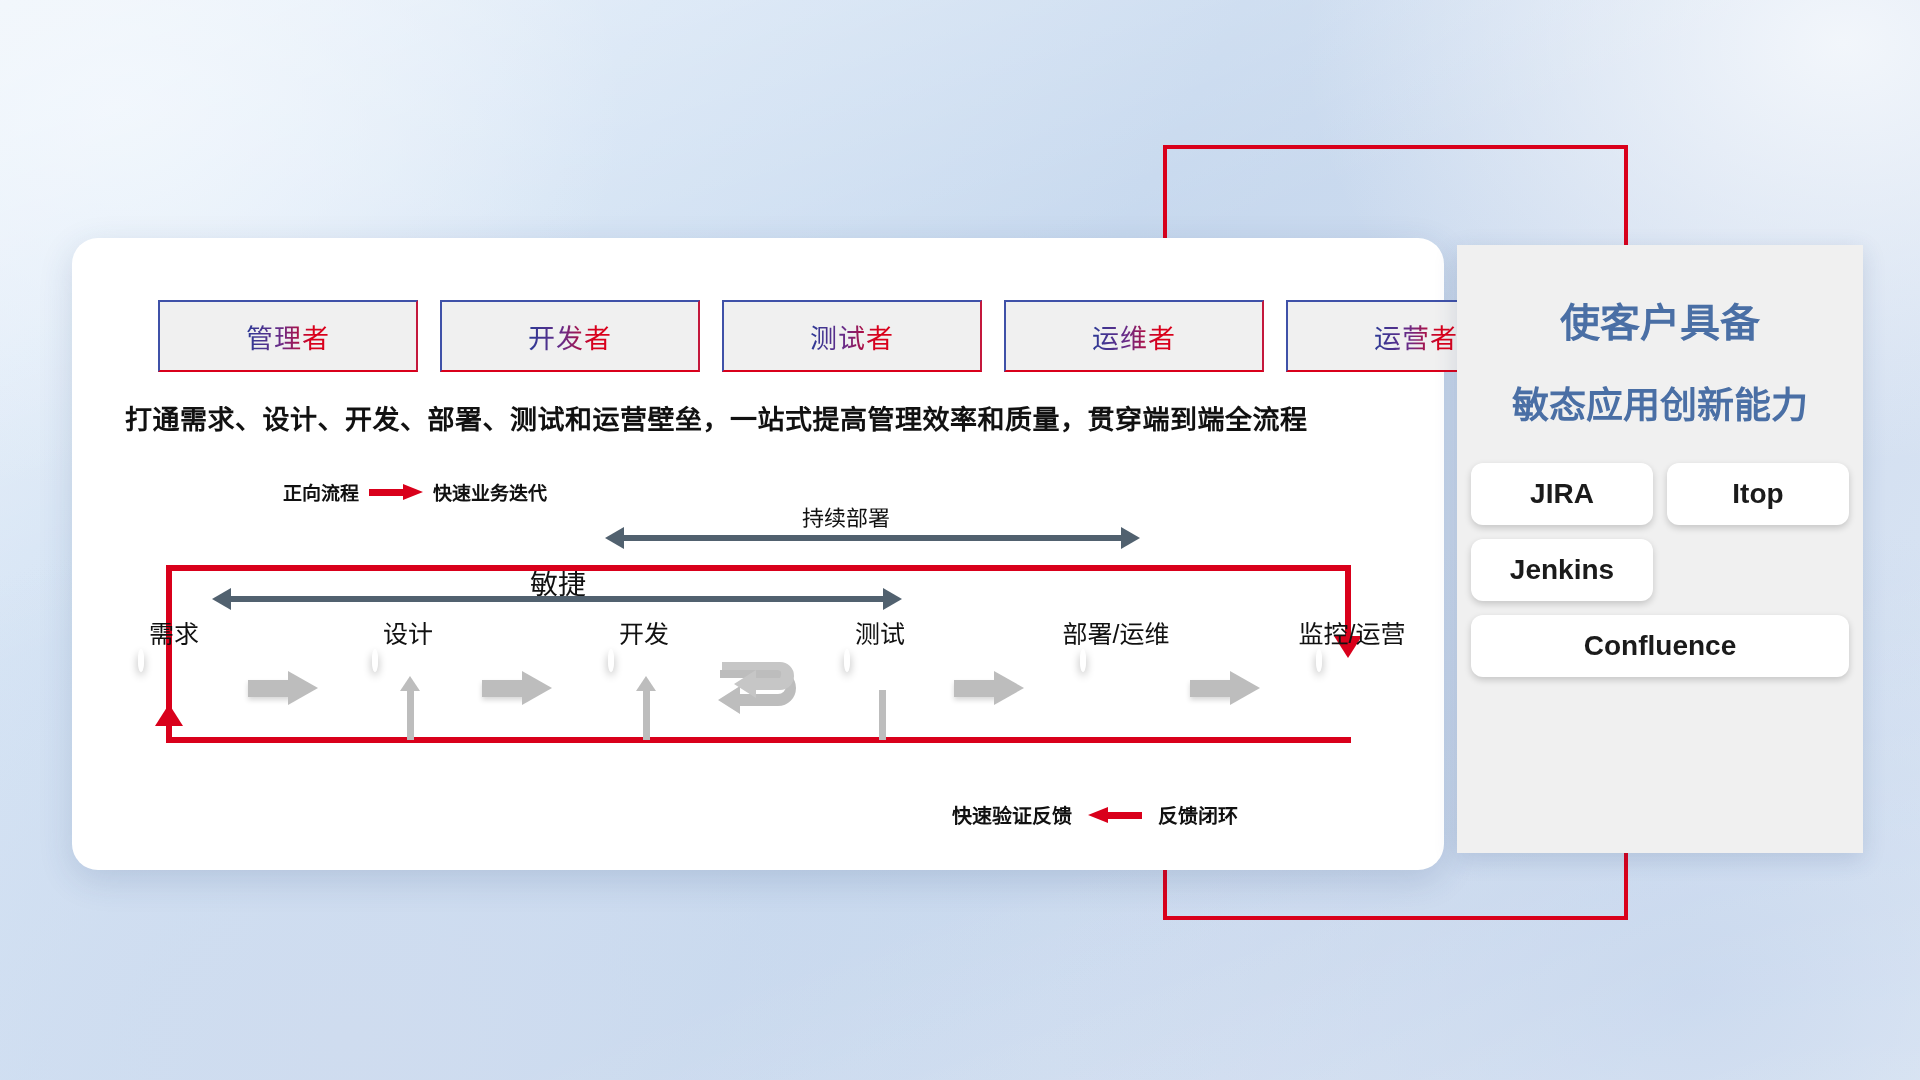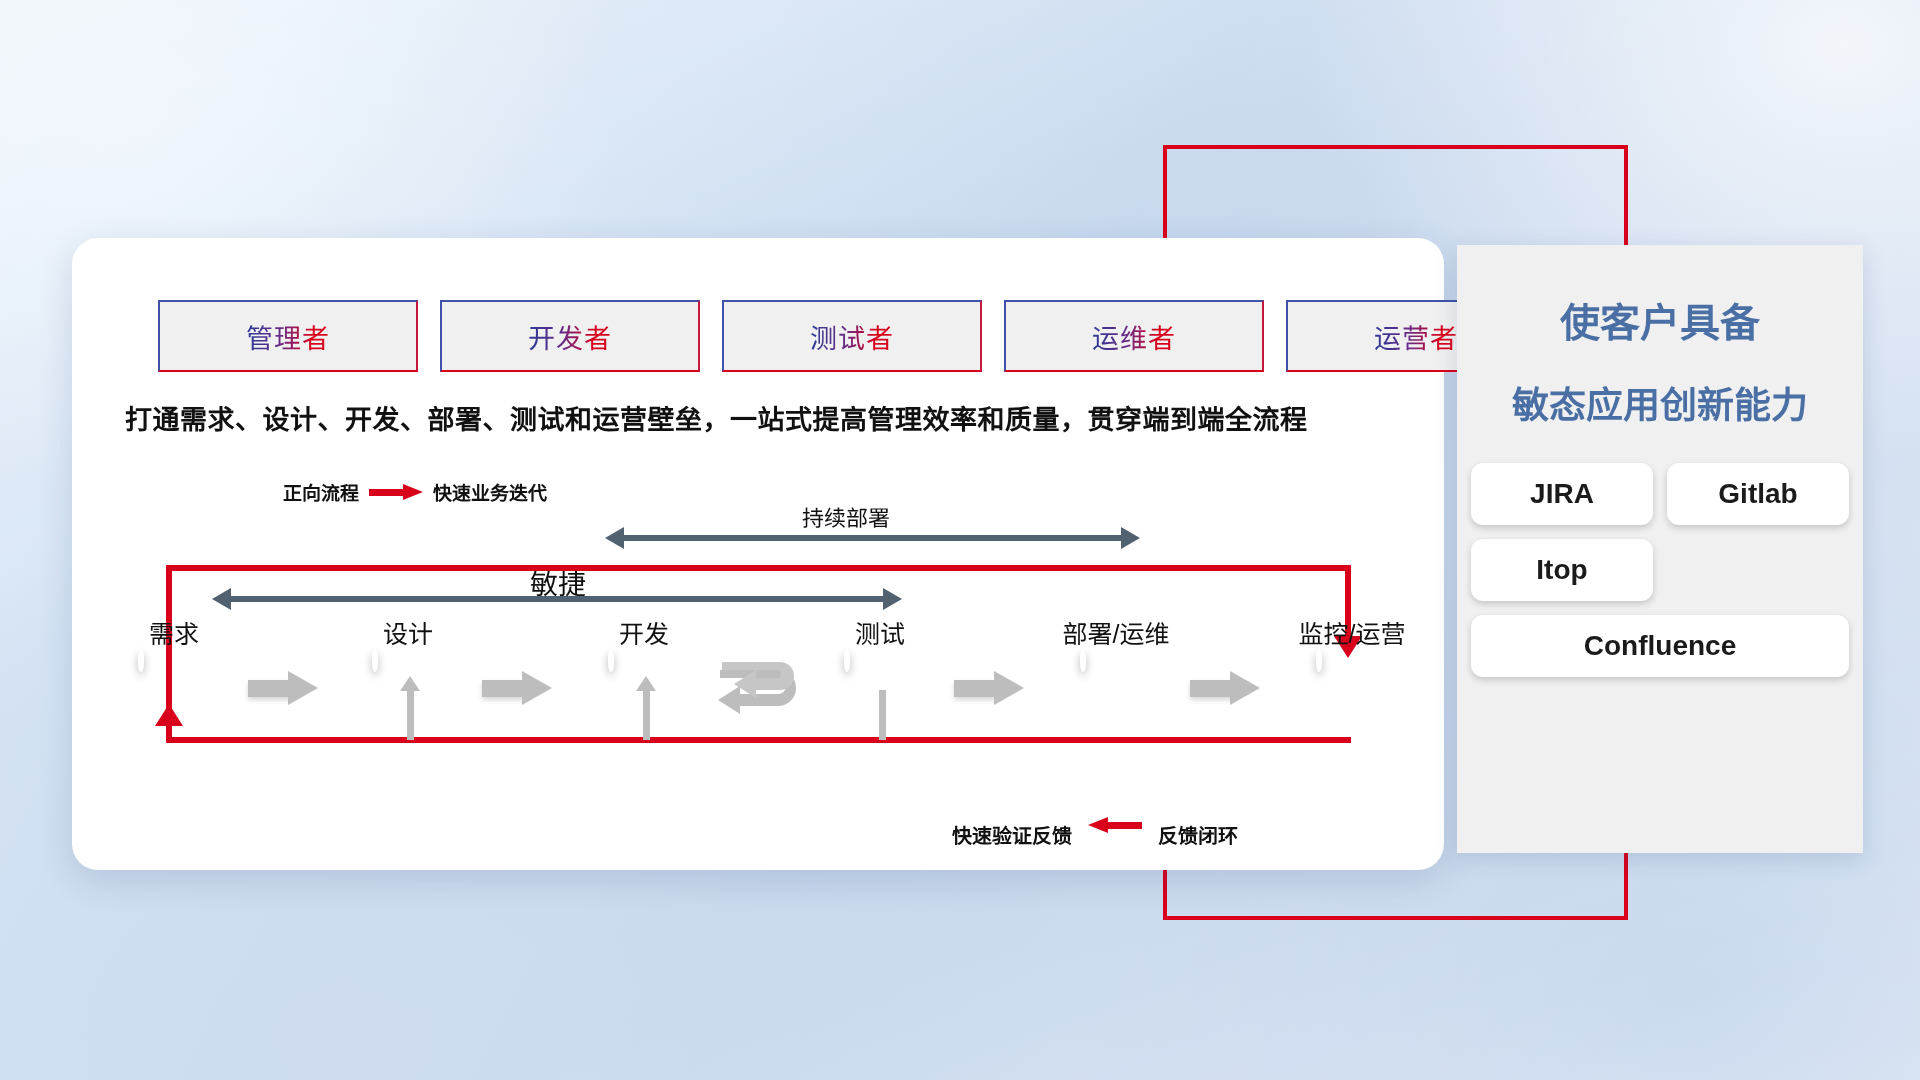--- a/index.html
+++ b/index.html
@@ -107,21 +107,21 @@
 
   
   .gray-arrow{position:absolute;height:34px;width:70px;}
   .gray-arrow .shaft{position:absolute;left:0;top:9px;width:44px;height:17px;background:#bdbdbd;
     box-shadow:0 3px 5px rgba(0,0,0,.16);}
   .gray-arrow .head{position:absolute;left:40px;top:0;width:0;height:0;
     border-top:17px solid transparent;border-bottom:17px solid transparent;border-left:30px solid #bdbdbd;}
 
   
   #fb-legend{position:absolute;left:952px;top:800px;display:flex;align-items:center;gap:16px;}
-  #fb-legend .t{font-size:20px;font-weight:bold;color:#111;white-space:nowrap;margin-top:20px;}
+  #fb-legend .t{font-size:20px;font-weight:bold;color:#111;white-space:nowrap;}
 
   
   #panel{position:absolute;left:1457px;top:245px;width:406px;height:608px;
     background:#f0f0f0;box-shadow:0 6px 22px rgba(40,70,120,.16);}
   #panel-h1,#panel-h2{text-align:center;color:#4a6fa5;font-weight:bold;white-space:nowrap;}
   #panel-h1{margin:46px 0 0;font-size:40px;}
   #panel-h2{margin:26px 0 0;font-size:37px;}
   #chips{margin:34px 14px 16px;display:flex;flex-wrap:wrap;gap:14px;}
   .chip{background:#fff;border-radius:12px;height:62px;
     display:flex;align-items:center;justify-content:center;
@@ -260,17 +260,17 @@
   <span class="t">快速验证反馈</span>
   <span class="arrow-red-l"></span>
   <span class="t">反馈闭环</span>
 </div>
 
 <div id="panel">
   <div id="panel-h1">使客户具备</div>
   <div id="panel-h2">敏态应用创新能力</div>
   <div id="chips">
     <div class="chip half">JIRA</div>
-    <div class="chip half">Gitlab</div>
     <div class="chip half">Itop</div>
+    <div class="chip half">Jenkins</div>
     <div class="chip full">Confluence</div>
   </div>
 </div>
 
 </body></html>

